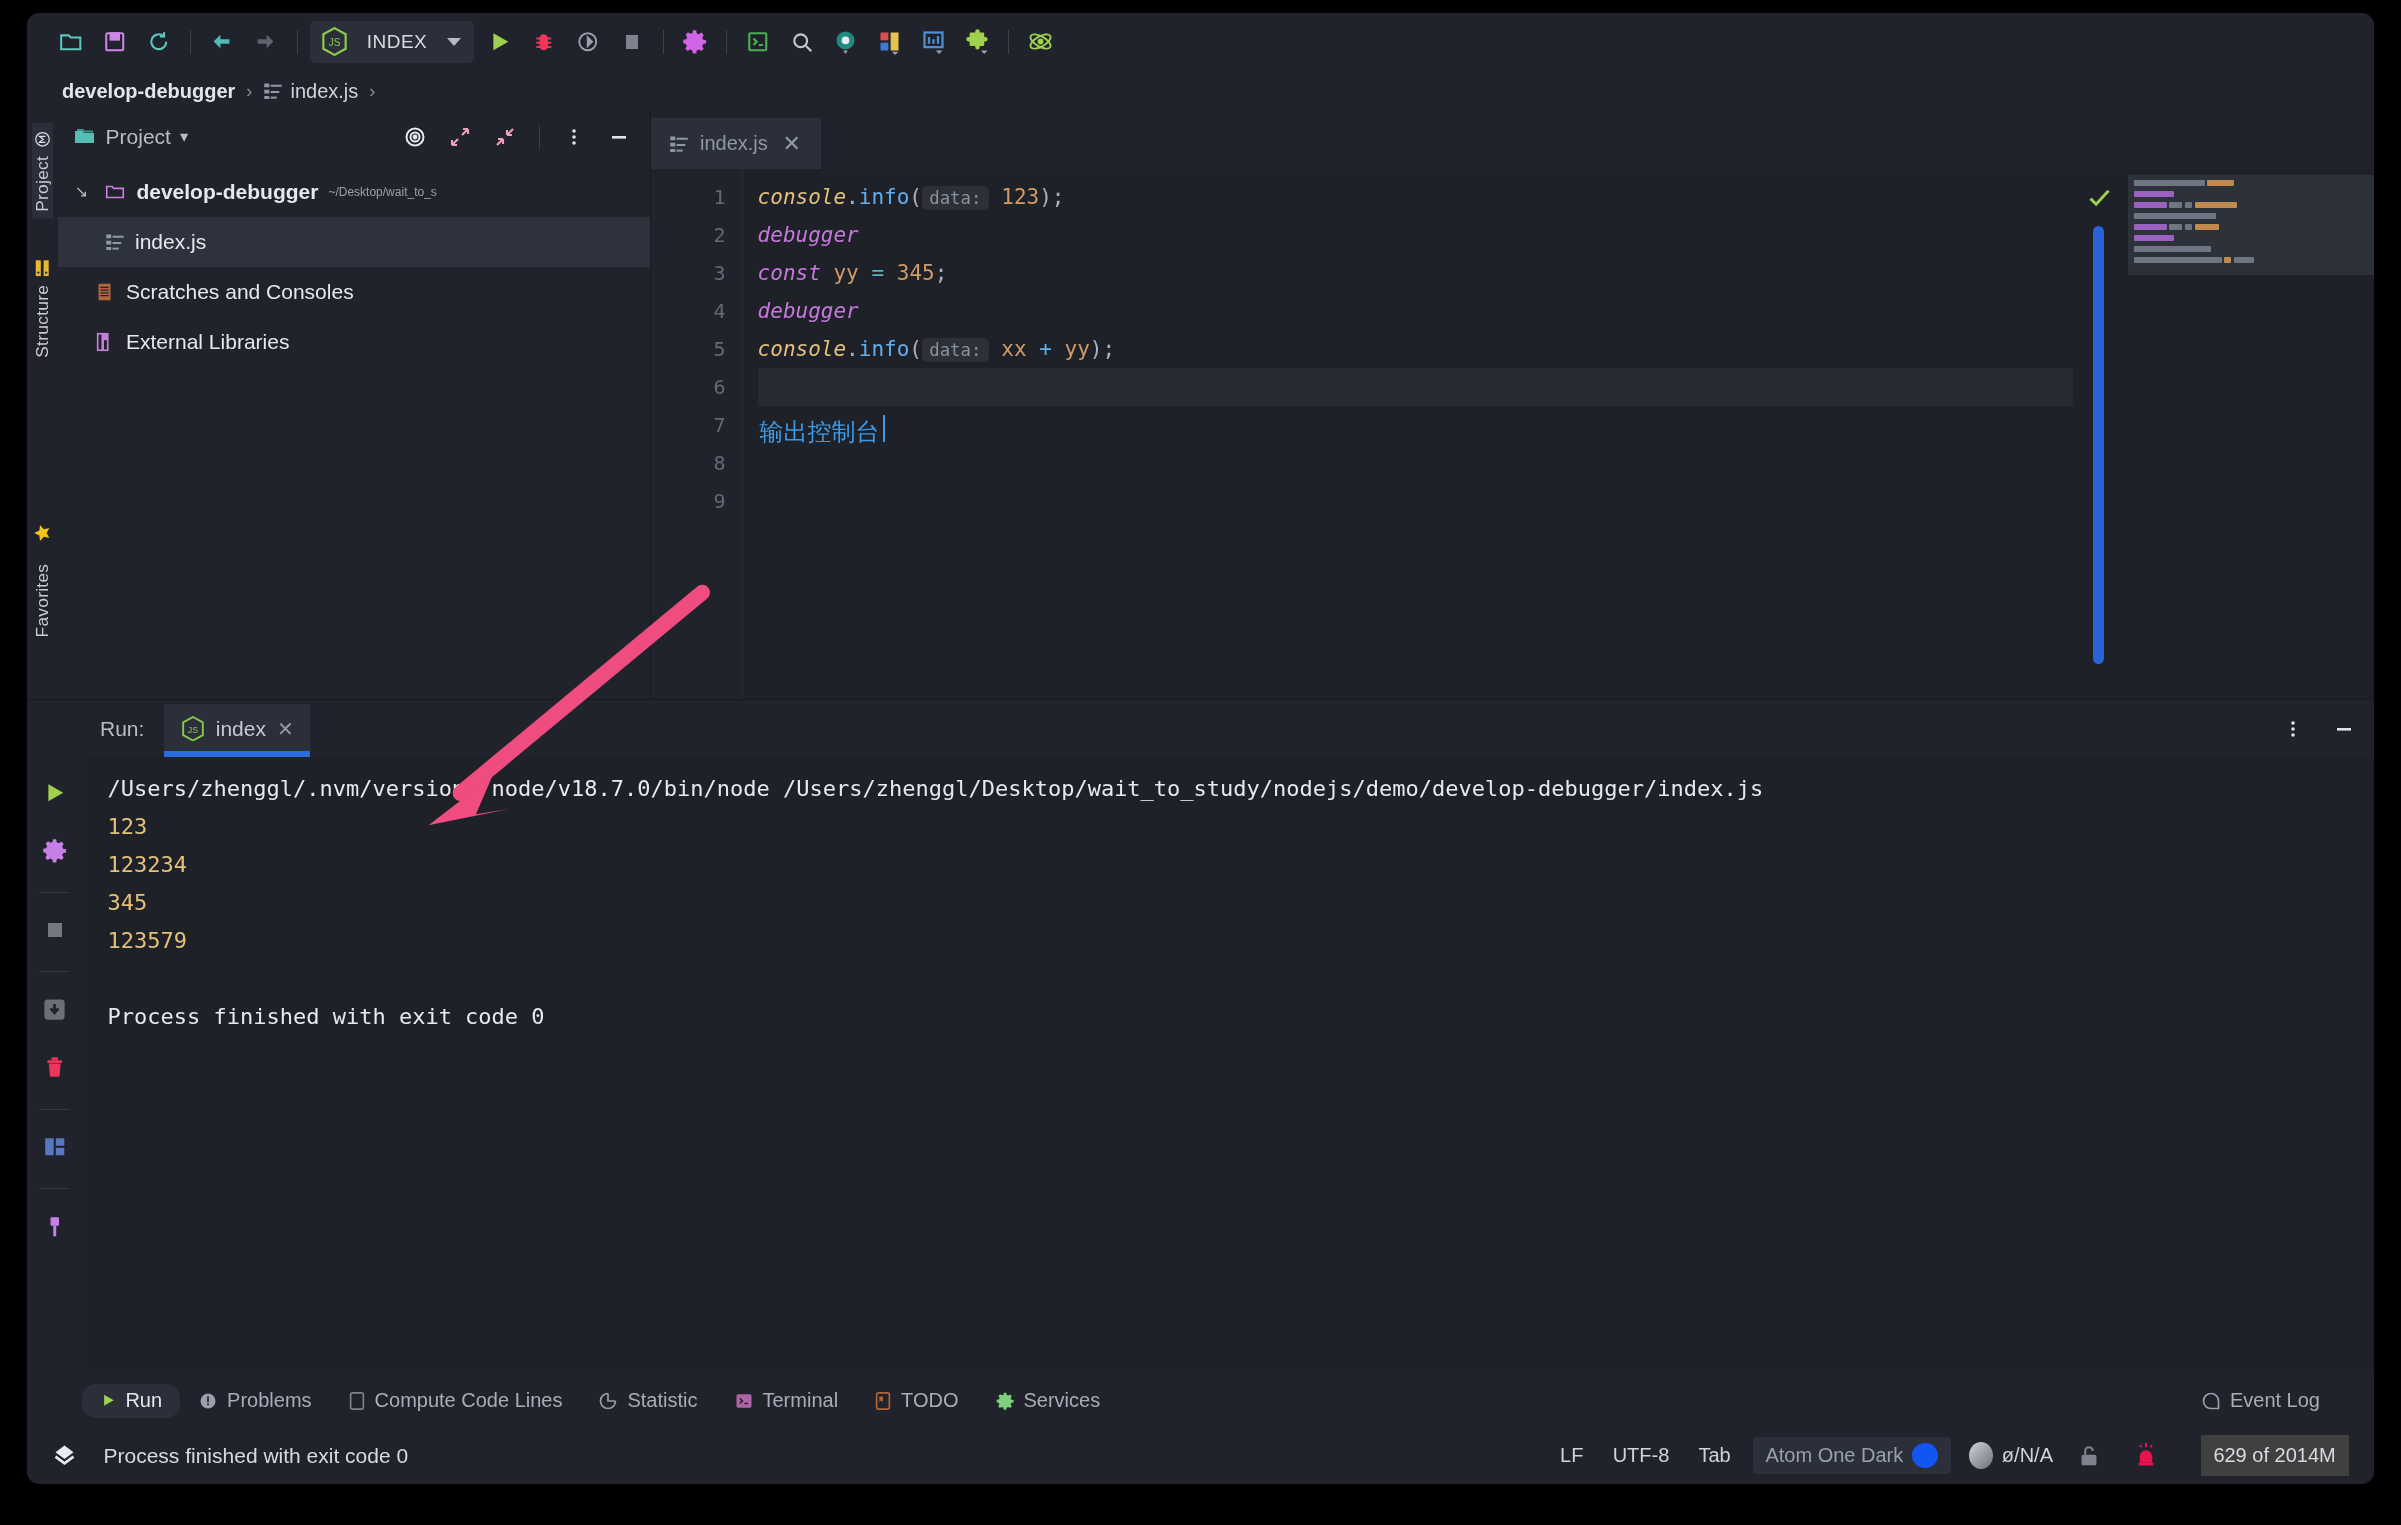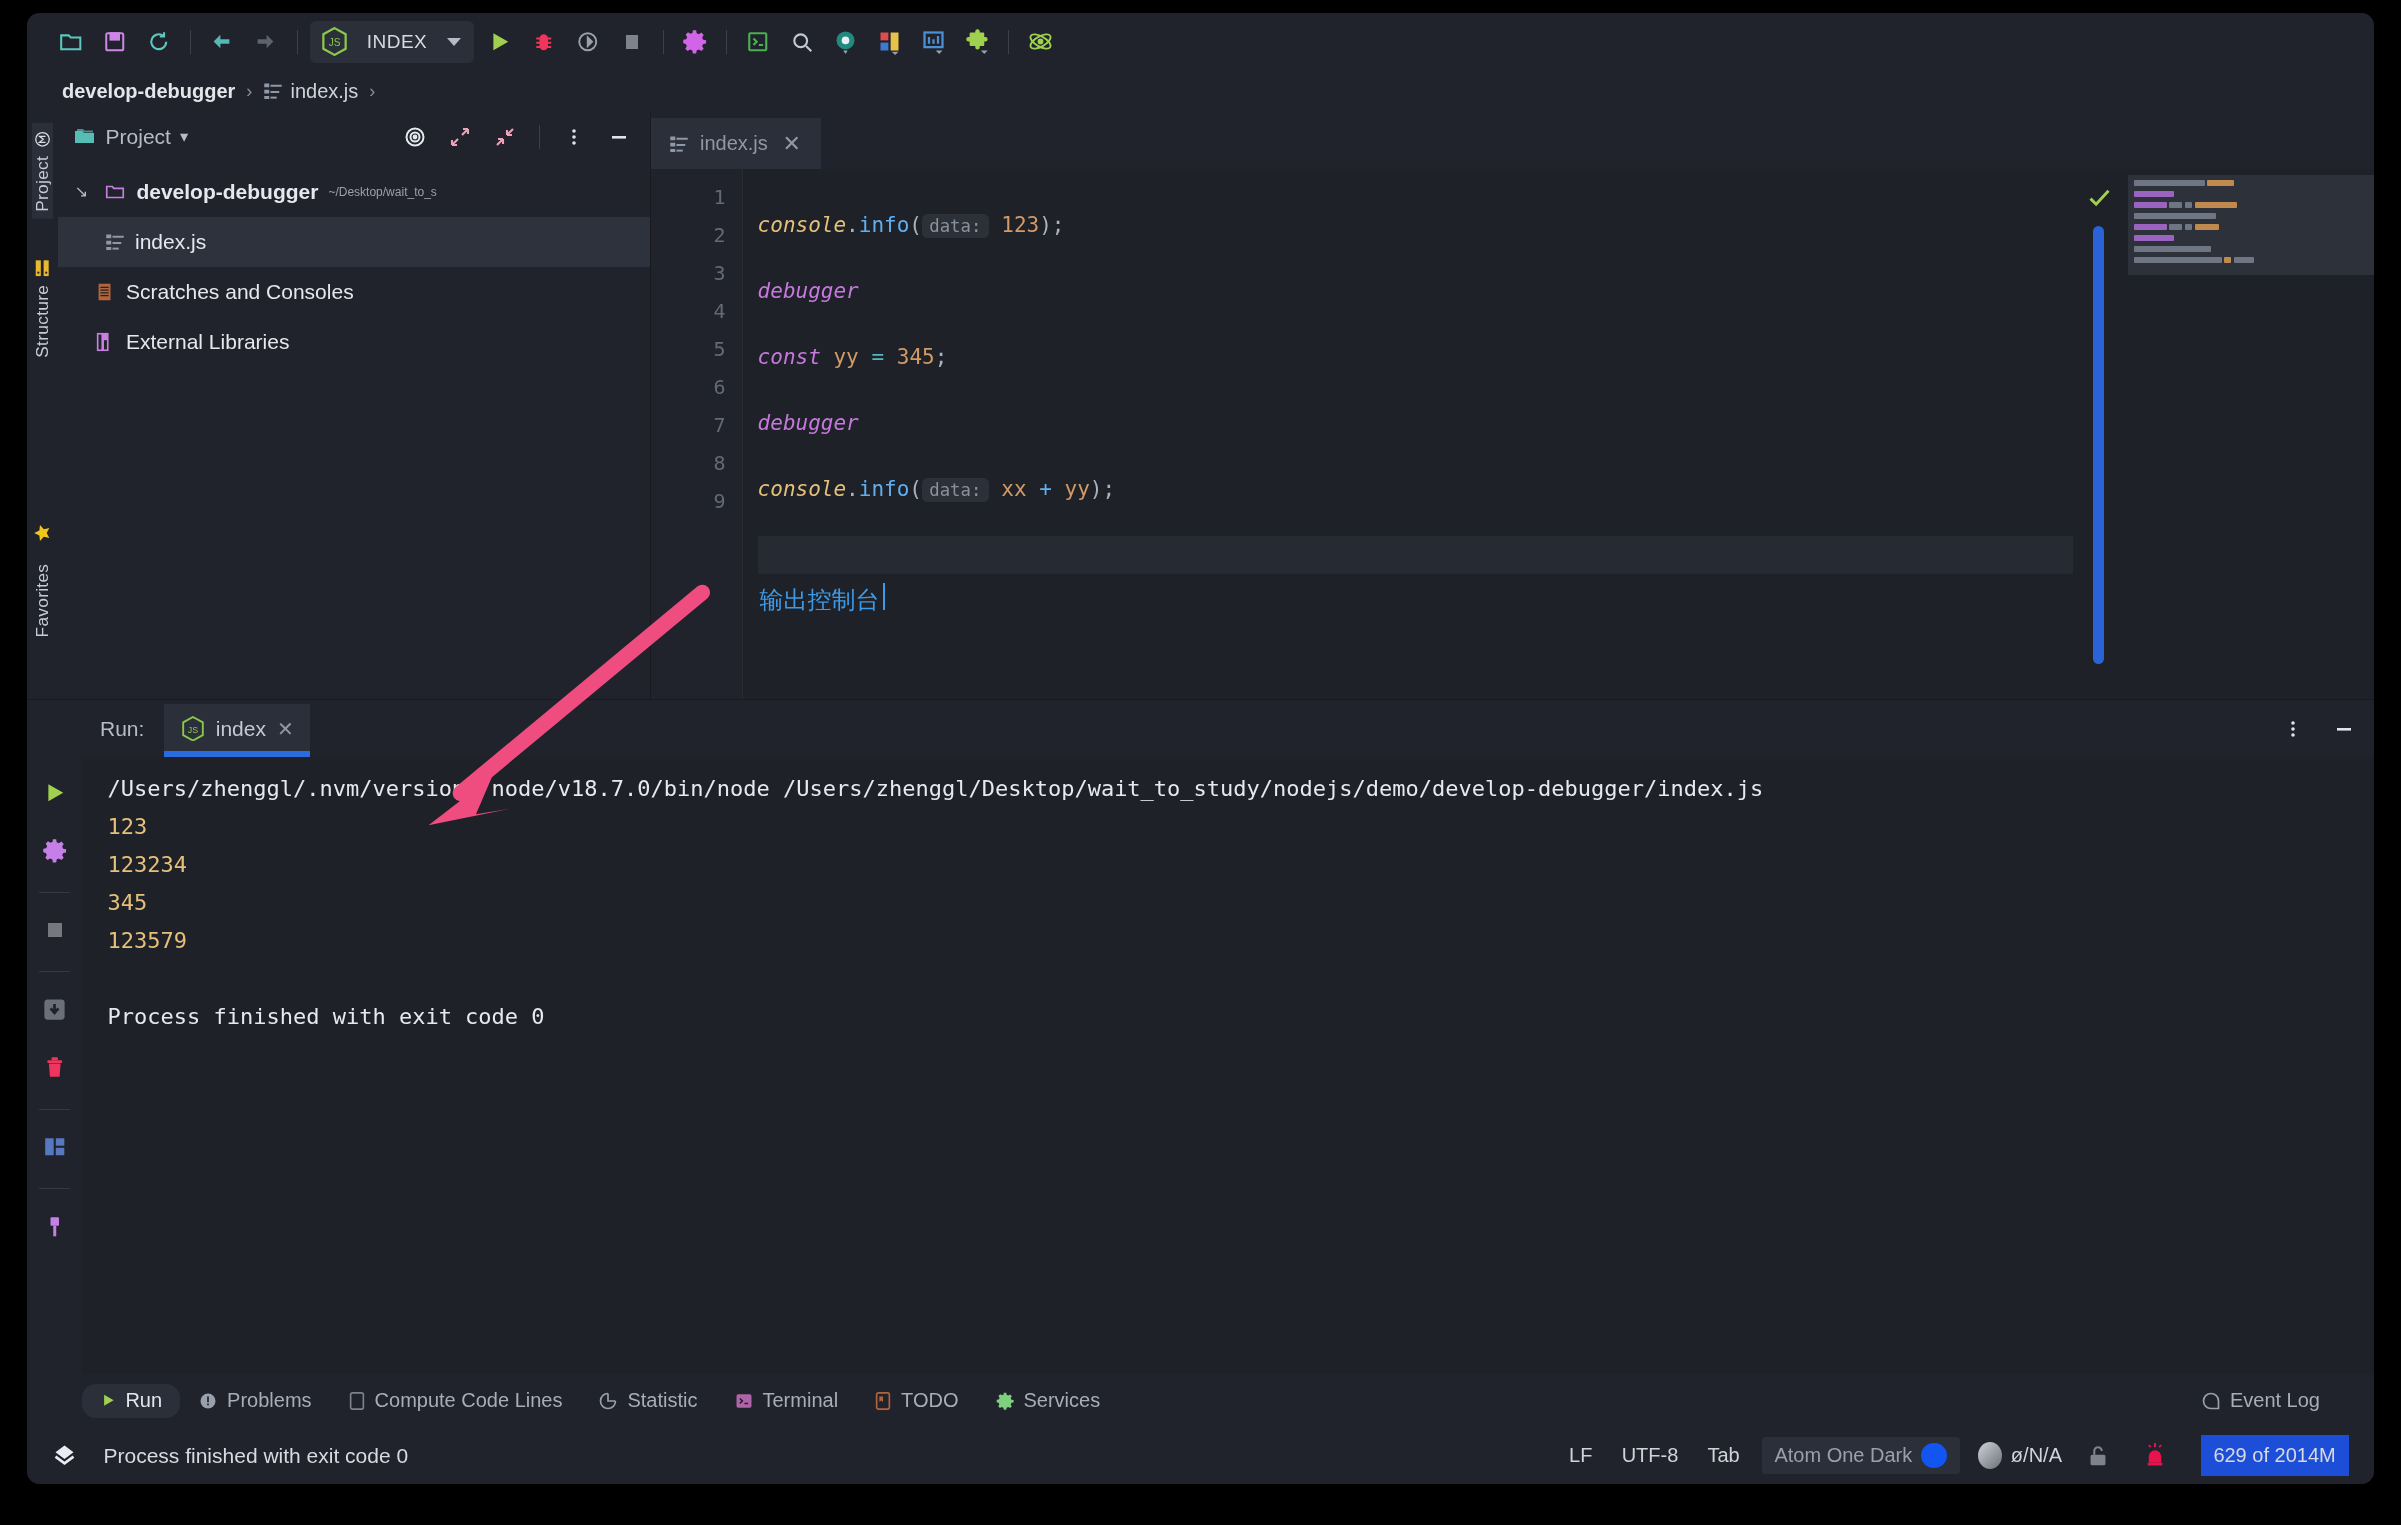--- a/index.html
+++ b/index.html
@@ -122,21 +122,21 @@
     color:#636a76; font-size:20px; line-height:38px;
     font-family:"DejaVu Sans Mono", monospace;
   }
   .code-area {
     flex:1 1 auto; min-width:0; background:#1e2127;
     padding-top:9px; padding-left:14.6px;
     font-family:"DejaVu Sans Mono", monospace;
     font-size:21px; line-height:38px; position:relative;
     border-left:0.9px solid #272b33;
   }
-  .cl { white-space:pre; height:38px;margin-top:28px; }
+  .cl { white-space:pre; height:38px; }
   .cl.cur { background:#262a33; }
   .t-obj   { color:#e5c07b; font-style:italic; }
   .t-fn    { color:#61afef; }
   .t-punc  { color:#abb2bf; }
   .t-kw    { color:#c678dd; font-style:italic; }
   .t-var   { color:#d19a66; }
   .t-num   { color:#d19a66; }
   .t-op    { color:#56b6c2; }
   .t-plus  { color:#61afef; }
   .hint {
@@ -215,21 +215,21 @@
     height:57px; flex:0 0 57px; background:#20232b;
     display:flex; align-items:center; padding:0 25.5px 0 24px; gap:0px;
   }
   .sb-msg { color:#d7dae0; font-size:21px; margin-left:25.5px; }
   .sb-spacer { flex:1; }
   .sb-item { color:#cfd3da; font-size:20px; padding:0 14.6px; }
   .sb-theme {
     color:#9aa0ab; font-size:20px; background:#2b2f3a; border-radius:3.6px;
     padding:5.5px 12.8px; display:flex; align-items:center; gap:9px; margin:0 7.3px;
   }
-  .sb-mem { color:#d7dae0; font-size:20px; background:#1d4ed8; padding:9px 12.8px; margin-left:14px; }
+  .sb-mem { color:#d7dae0; font-size:20px; background:#404040; padding:9px 12.8px; margin-left:23px; }
 
   .arrow-overlay { position:absolute; left:0; top:0; width:2347px; height:1471px; pointer-events:none; }
 </style>
 </head>
 <body>
 
 <div id="app">
 
   <div class="toolbar">
     <div class="tb-btn">

